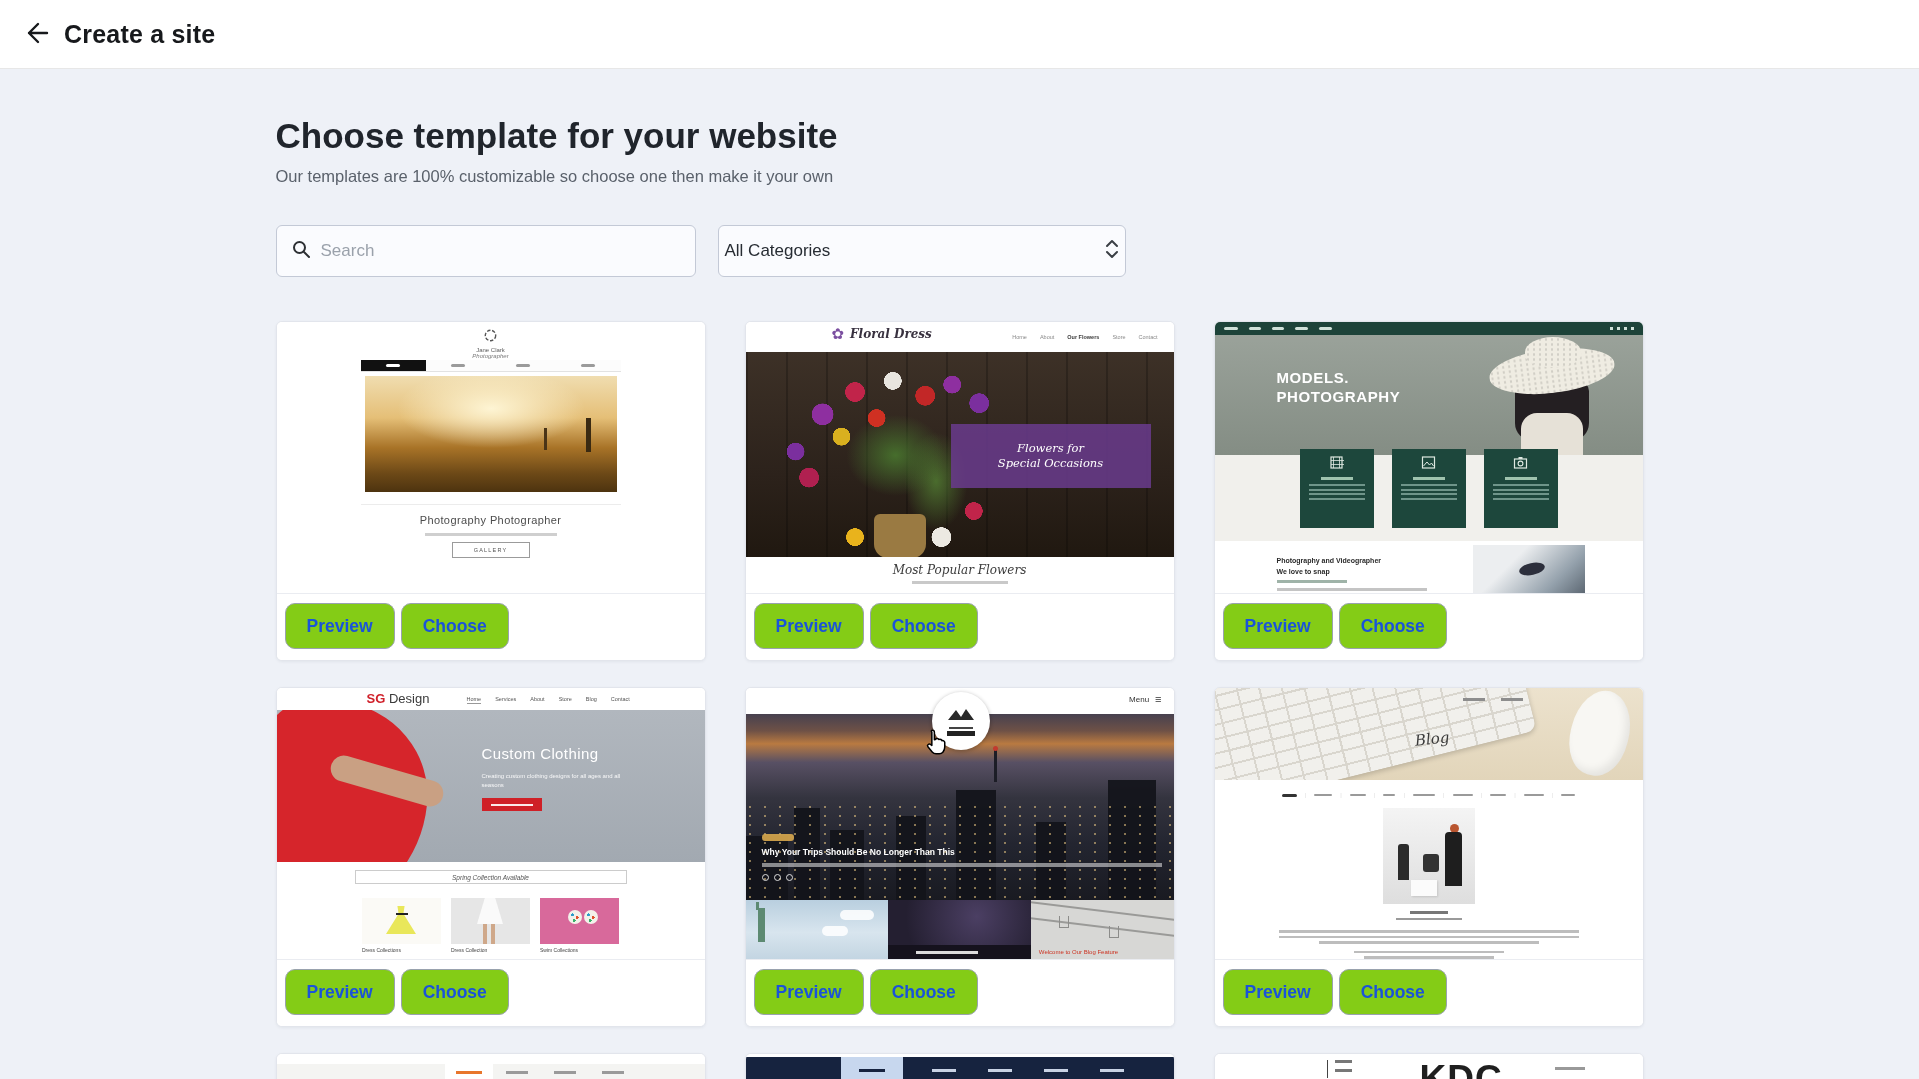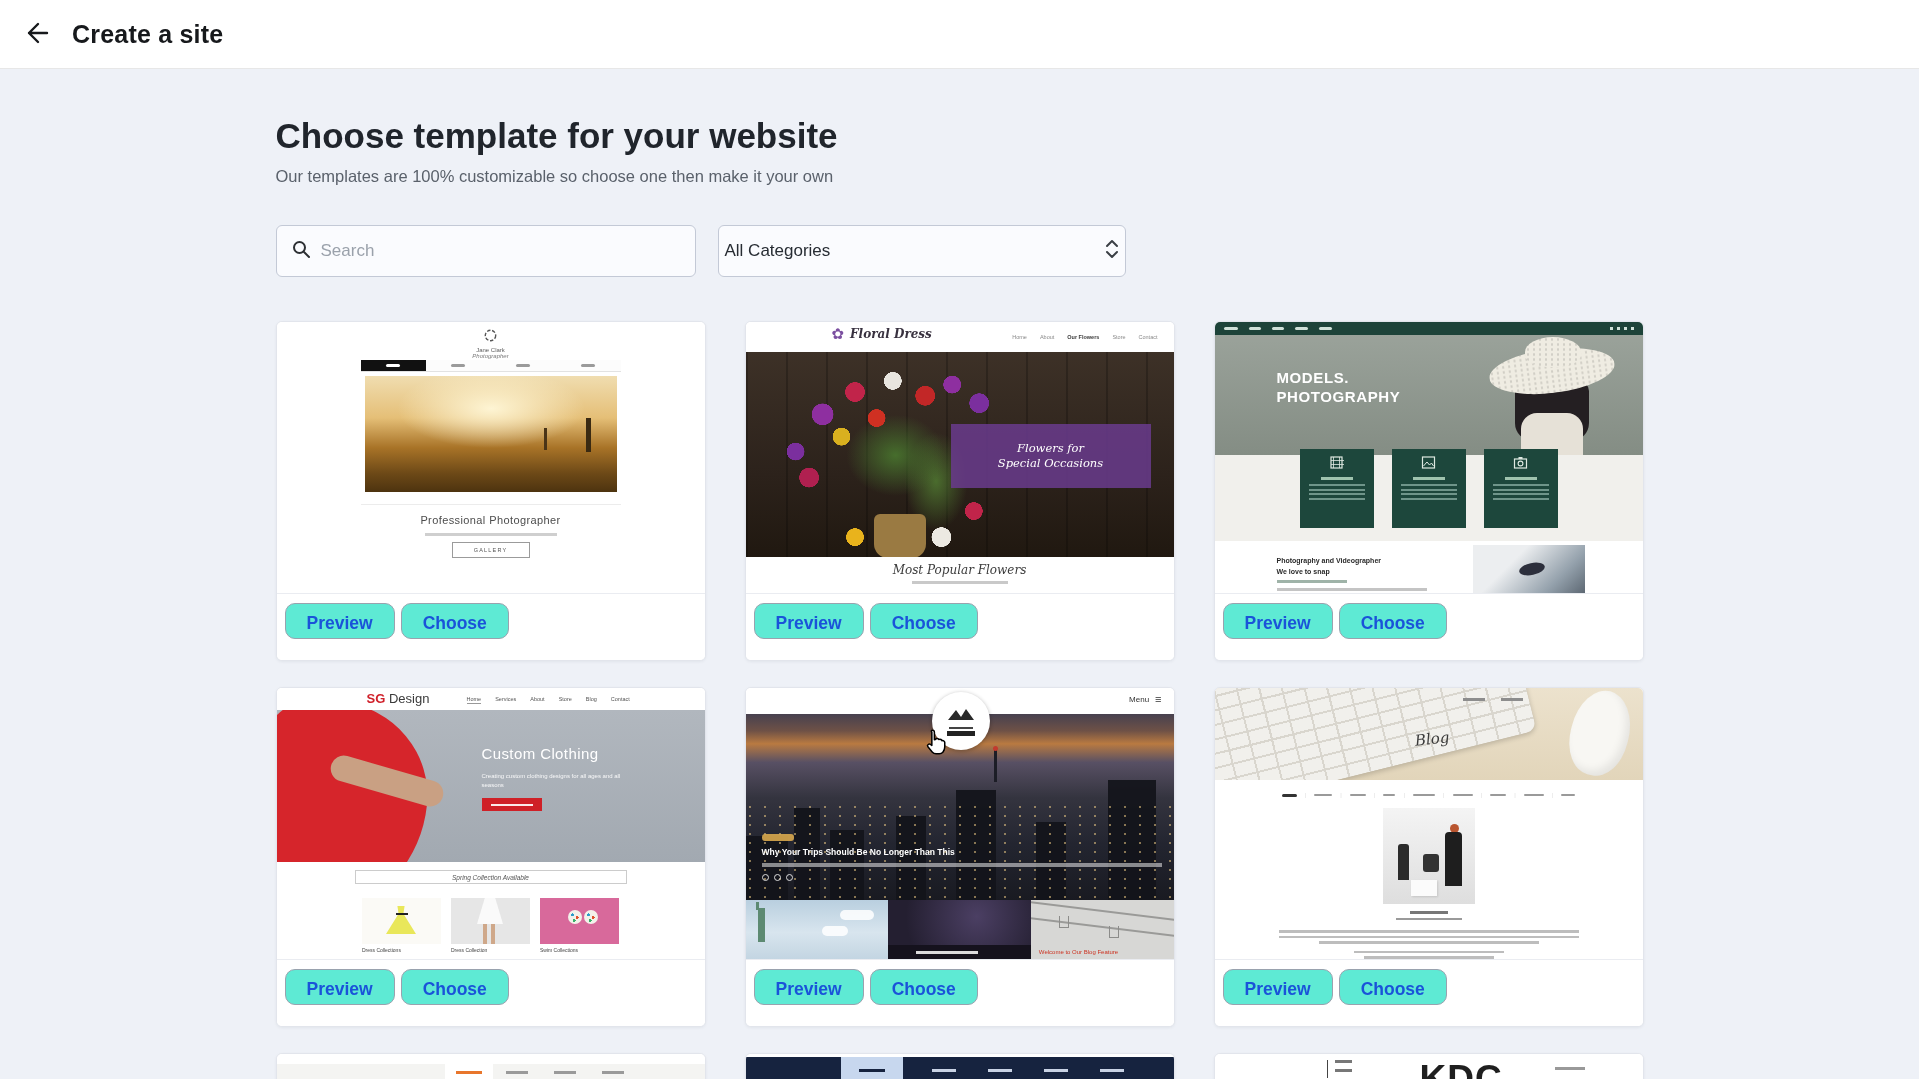--- a/index.html
+++ b/index.html
@@ -4,21 +4,21 @@
 <style>
   * { box-sizing: border-box; margin: 0; padding: 0; }
   html,body { width:1919px; height:1079px; overflow:hidden; }
   body { font-family:"Liberation Sans", sans-serif; background:#eef1f7; }
 
   
   .topbar { height:69px; background:#fff; border-bottom:1px solid #e7e7e7;
             display:flex; align-items:center; padding-left:16px; }
   .back-btn { width:40px; height:40px; border:none; background:transparent; cursor:pointer;
               display:flex; align-items:center; justify-content:center; }
-  .topbar-title { font-size:25px; font-weight:bold; color:#17191c; margin-left:16px; letter-spacing:.2px; }
+  .topbar-title { font-size:25px; font-weight:bold; color:#17191c; margin-left:8px; letter-spacing:.2px; }
 
   
   .content { width:1368px; margin:0 auto; padding-top:46px; }
   .page-heading { font-size:35px; line-height:42px; font-weight:bold; color:#20252c; }
   .page-subheading { margin-top:8px; font-size:16.5px; line-height:22px; color:#5a616b; }
 
   .controls { margin-top:38px; display:flex; gap:22px; }
   .search-box { width:420px; height:52px; background:#fafbfe; border:1px solid #c3c9d6;
                 border-radius:6px; display:flex; align-items:center; padding:0 14px; }
   .search-box input { border:none; outline:none; background:transparent; font-size:17px;
@@ -28,21 +28,21 @@
                 border-radius:6px; display:flex; align-items:center; justify-content:space-between;
                 padding:0 6px; font-size:17px; color:#272c33; cursor:pointer; }
 
   
   .grid { margin-top:44px; display:grid; grid-template-columns:repeat(3,430px); gap:26px 39px; }
   .card { width:430px; height:340px; background:#fff; border:1px solid #e2e5ec; border-radius:6px;
           box-shadow:0 1px 3px rgba(25,32,45,.06); overflow:hidden; position:relative; }
   .preview { position:relative; height:271px; overflow:hidden; background:#fff; }
   .cfoot { height:69px; border-top:1px solid #eaecf1; background:#fff; display:flex; gap:6px;
            padding:9px 0 0 8px; }
-  .btn { height:36px; padding:9px 21px; background:#5eead4; border:1px solid #99a2ae; border-radius:10px;
+  .btn { height:46px; padding:9px 21px; background:#84cc16; border:1px solid #99a2ae; border-radius:10px;
          color:#1a53d9; font-weight:bold; font-size:17.5px; font-family:inherit; cursor:pointer; }
 
   .bar { display:inline-block; height:3px; background:#b9bec7; border-radius:2px; }
 
   
   .p1-inner { position:absolute; left:84px; right:84px; top:0; bottom:0; }
   .p1-logo { position:absolute; top:6px; left:0; right:0; text-align:center; }
   .p1-b1 { font-size:6px; color:#5d5d5d; margin-top:1px; }
   .p1-b2 { font-size:6px; font-style:italic; color:#7a7a7a; }
   .p1-nav { position:absolute; top:38px; left:0; right:0; height:12px; display:flex;
@@ -341,21 +341,21 @@
               </span>
             <span class="p1-tab">
                 <i class="bar" style="width:14px;height:2.5px;background:#9a9a9a"></i>
               </span>
           </div>
           <div class="p1-hero">
             <span class="p1-post"></span>
             <span class="p1-post2"></span>
           </div>
           <div class="p1-rule"></div>
-          <div class="p1-title">Professional Photographer</div>
+          <div class="p1-title">Photography Photographer</div>
           <div class="p1-tag"></div>
           <div class="p1-cta">GALLERY</div>
         </div>
       </div>
       <div class="cfoot">
         <button class="btn">Preview</button>
         <button class="btn">Choose</button>
       </div>
     </div>
 

